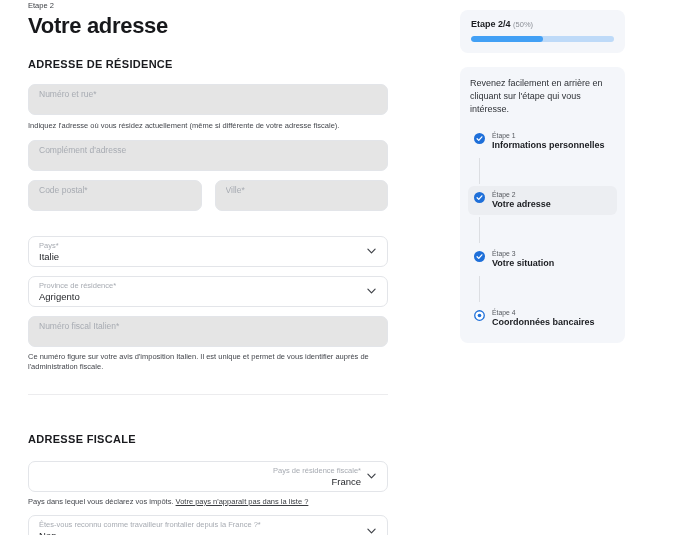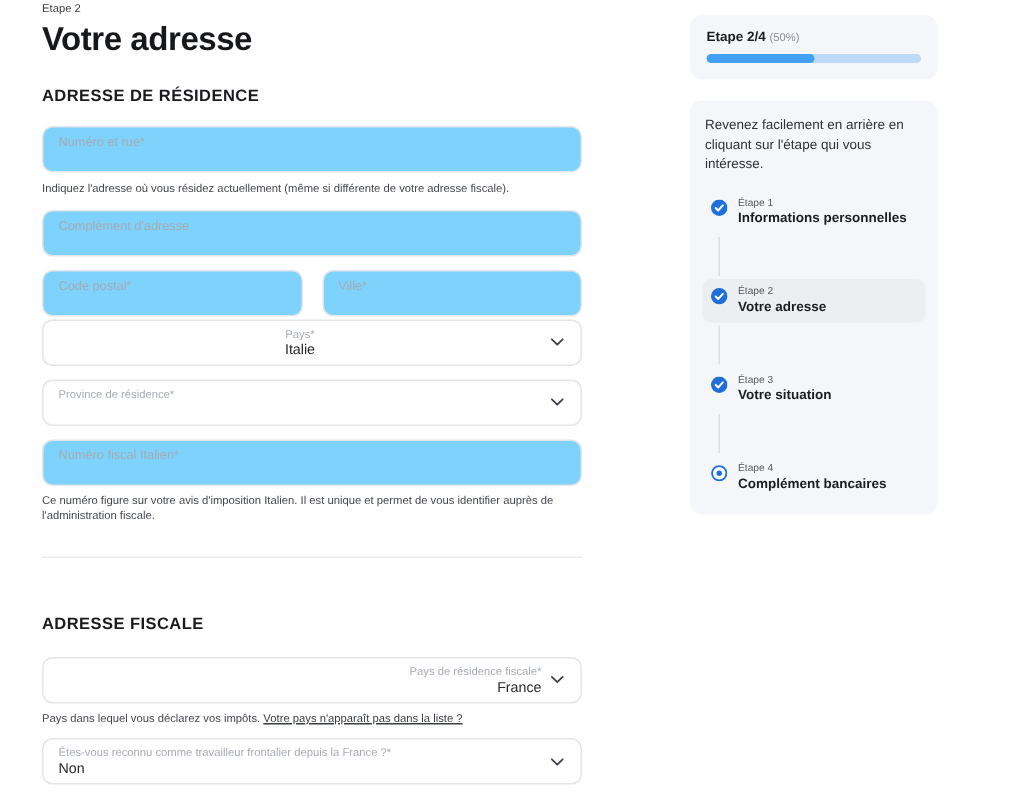--- a/index.html
+++ b/index.html
@@ -20,42 +20,42 @@
   .page-title { margin-top:4px; font-size:22px; line-height:24px; font-weight:800; letter-spacing:-0.3px; color:#17181b; }
   .help-line { margin-top:7px; font-size:8px; line-height:10px; color:#3a3d42; }
   .help-line a { color:#3b82f6; text-decoration:underline; cursor:pointer; }
   .section-heading { margin-top:20px; font-size:11px; line-height:13px; font-weight:800; letter-spacing:0.3px; color:#1a1b1f; }
   .section-heading.fiscal { margin-top:38px; }
 
   .text-input {
     display:block; width:100%; height:31px;
     margin-top:8px;
     border:1px solid #e3e5e9; border-radius:7px;
-    background:#7dd3fc;
+    background:#e5e5e5;
     padding:0 10px 11px 10px;
     font-family:"Liberation Sans", sans-serif;
     font-size:8.5px; color:#2a2c30;
     outline:none;
   }
   .text-input::placeholder { color:#a7abb2; }
   .text-input.first { margin-top:13px; }
   .hint { margin-top:6px; font-size:7.5px; line-height:10.5px; color:#44474d; }
   .hint.tight { margin-top:5px; }
   .hint a { color:#3a3d42; text-decoration:underline; cursor:pointer; }
   .row2 { display:flex; gap:13px; margin-top:9px; }
   .row2 .text-input { margin-top:0; flex:1; }
 
   .select-box {
     position:relative; width:100%; height:31px;
     margin-top:9px;
     border:1px solid #e3e5e9; border-radius:7px;
     background:#fff; padding:4px 26px 0 10px;
     cursor:pointer;
   }
-  .select-box.gap10 { margin-top:2px;text-align:center; }
+  .select-box.gap10 { margin-top:25px; }
   .select-box.gap15 { margin-top:15px;text-align:right; }
   .select-box.gap8 { margin-top:8px; }
   .select-label { font-size:7.5px; line-height:9px; color:#a7abb2; white-space:nowrap; overflow:hidden; }
   .select-value { margin-top:1px; font-size:9.5px; line-height:12px; color:#27292d; }
   .chevron { position:absolute; right:11px; top:50%; transform:translateY(-50%); width:9px; height:6px; display:block; }
 
   .divider { margin-top:21px; border:none; border-top:1px solid #ececee; height:0; }
 
   
   .sidebar { position:absolute; left:460px; top:10px; width:165px; }
@@ -101,20 +101,21 @@
     <div class="select-box gap10">
       <div class="select-label">Pays*</div>
       <div class="select-value">Italie</div>
       <svg class="chevron" viewBox="0 0 10 6">
           <path d="M1 1l4 4 4-4" stroke="#3e4147" stroke-width="1.3" fill="none" stroke-linecap="round" stroke-linejoin="round"></path>
         </svg>
     </div>
 
     <div class="select-box">
       <div class="select-label">Province de résidence*</div>
+      <div class="select-value">Agrigento</div>
       <svg class="chevron" viewBox="0 0 10 6">
           <path d="M1 1l4 4 4-4" stroke="#3e4147" stroke-width="1.3" fill="none" stroke-linecap="round" stroke-linejoin="round"></path>
         </svg>
     </div>
 
     <input class="text-input" type="text" style="margin-top: 9px;" placeholder="Numéro fiscal Italien*">
     <p class="hint tight">Ce numéro figure sur votre avis d'imposition Italien. Il est unique et permet de vous identifier auprès de l'administration fiscale.</p>
 
     <hr class="divider">
 
@@ -189,21 +190,21 @@
         </div>
         <div class="step-connector"></div>
 
         <div class="step-item">
           <svg class="step-icon" viewBox="0 0 12 12">
               <circle cx="6" cy="6" r="5.2" fill="#ffffff" stroke="#1e6fd9" stroke-width="1.4"></circle>
               <circle cx="6" cy="6" r="2" fill="#1e6fd9"></circle>
             </svg>
           <div class="step-texts">
             <div class="step-eyebrow">Étape 4</div>
-            <div class="step-label">Complément bancaires</div>
+            <div class="step-label">Coordonnées bancaires</div>
           </div>
         </div>
 
       </div>
     </div>
   </aside>
 
 </div>
 
 </body></html>

